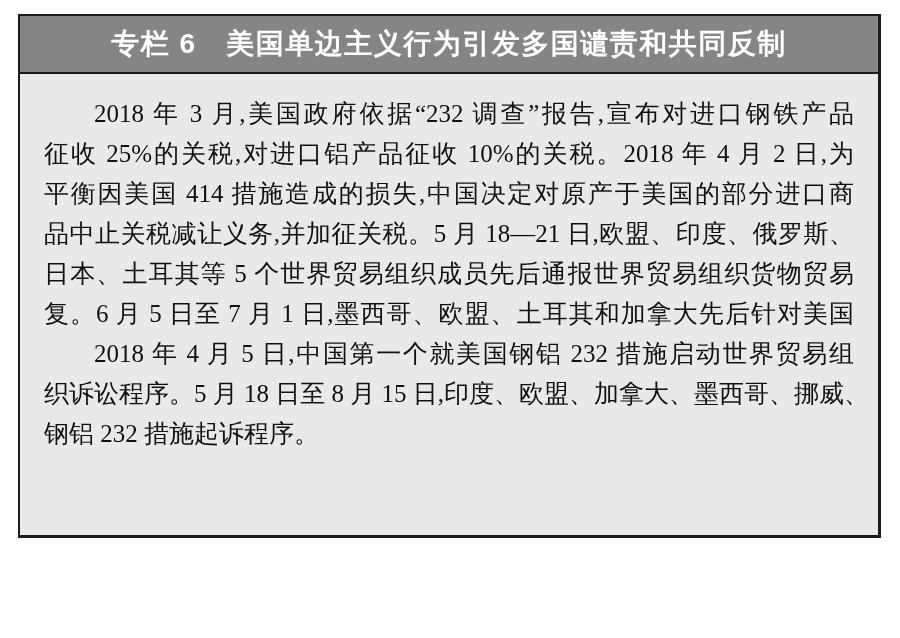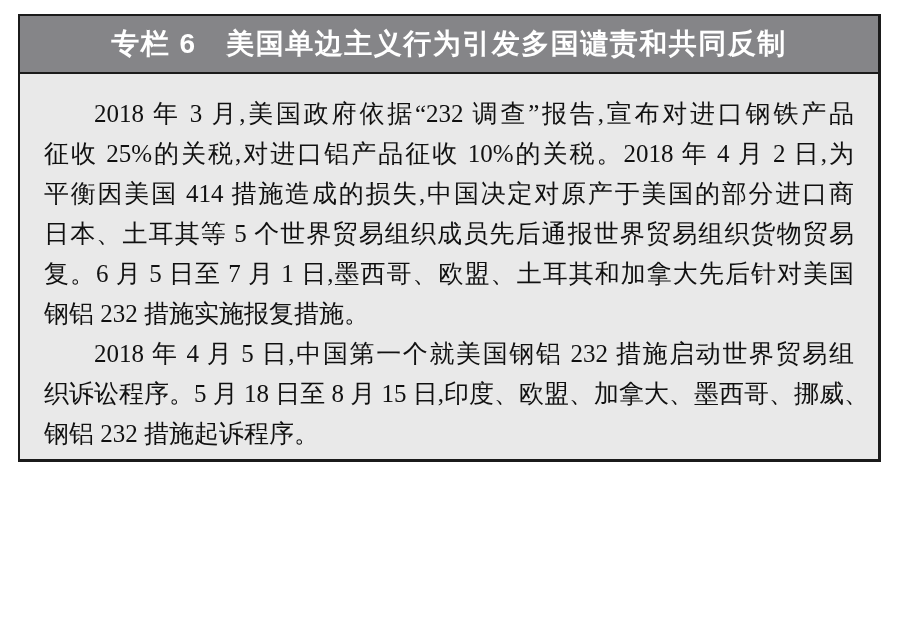--- a/index.html
+++ b/index.html
@@ -11,21 +11,21 @@
     width: 900px;
     height: 638px;
     position: relative;
     overflow: hidden;
   }
   .panel {
     position: absolute;
     left: 18px;
     top: 14px;
     width: 863px;
-    height: 448px;
+    height: 524px;
     box-sizing: border-box;
     border: 2px solid #1b1b1b;
     border-right-width: 3px;
     border-bottom-width: 3px;
     background: #e9e9e9;
   }
   .panel-header {
     height: 58px;
     box-sizing: border-box;
     border-bottom: 2px solid #1b1b1b;
@@ -66,20 +66,20 @@
 <body>
 
 <div class="panel" style="background: rgb(233, 233, 233); border-color: rgb(27, 27, 27);">
   <div class="panel-header" style="background: rgb(133, 133, 136); border-bottom-color: rgb(27, 27, 27);">
     <span class="panel-title" style="color: rgb(255, 255, 255);">专栏 6　美国单边主义行为引发多国谴责和共同反制</span>
   </div>
   <div class="panel-body" style="color: rgb(17, 17, 17);">
       <div class="text-line indent">2018 年 3 月,美国政府依据“232 调查”报告,宣布对进口钢铁产品</div>
       <div class="text-line">征收 25%的关税,对进口铝产品征收 10%的关税。2018 年 4 月 2 日,为</div>
       <div class="text-line">平衡因美国 414 措施造成的损失,中国决定对原产于美国的部分进口商</div>
+      <div class="text-line">品中止关税减让义务,并加征关税。5 月 18—21 日,欧盟、印度、俄罗斯、</div>
       <div class="text-line">日本、土耳其等 5 个世界贸易组织成员先后通报世界贸易组织货物贸易</div>
       <div class="text-line">复。6 月 5 日至 7 月 1 日,墨西哥、欧盟、土耳其和加拿大先后针对美国</div>
-      <div class="text-line para-end">钢铝 232 措施实施报复措施。</div>
       <div class="text-line indent">2018 年 4 月 5 日,中国第一个就美国钢铝 232 措施启动世界贸易组</div>
       <div class="text-line">织诉讼程序。5 月 18 日至 8 月 15 日,印度、欧盟、加拿大、墨西哥、挪威、</div>
       <div class="text-line para-end">钢铝 232 措施起诉程序。</div>
     </div>
 </div>
 
 </body></html>

